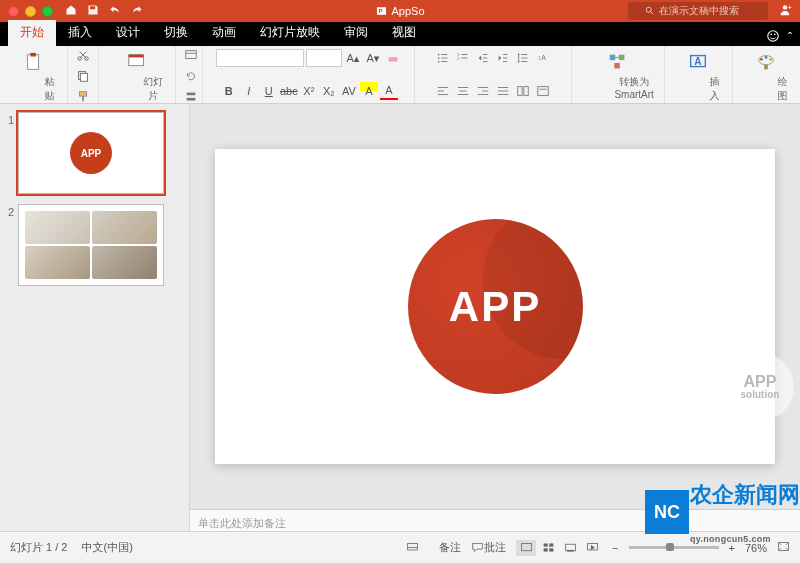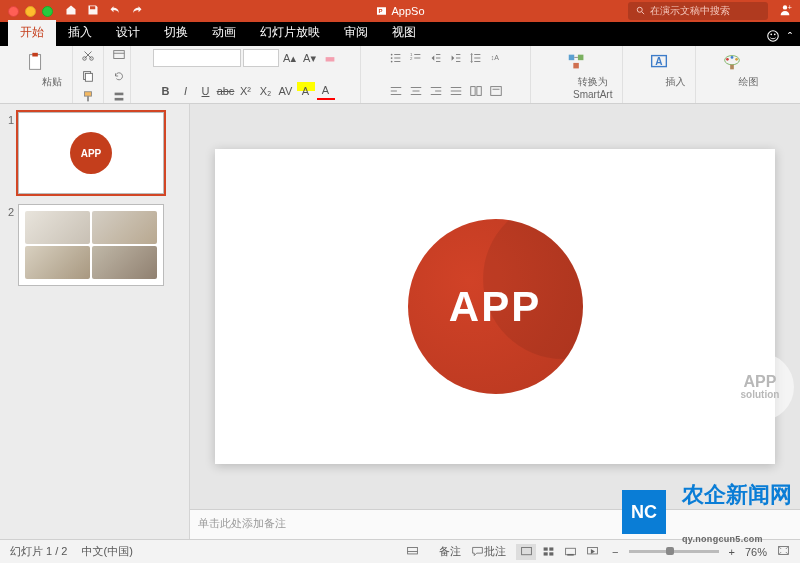--- a/index.html
+++ b/index.html
@@ -8,21 +8,21 @@
 .titlebar { height: 22px; background: #d24625; display: flex; align-items: center; padding: 0 8px; color: #fff; font-size: 11px; position: relative; }
 .traffic { display: flex; gap: 6px; }
 .traffic span { width: 11px; height: 11px; border-radius: 50%; display: block; }
 .tl-close { background: #ff5f56; border: 1px solid #e0443e; }
 .tl-min { background: #ffbd2e; border: 1px solid #dea123; }
 .tl-max { background: #27c93f; border: 1px solid #1aab29; }
 .qat { display: flex; gap: 10px; margin-left: 12px; align-items: center; }
 .qat svg { width: 12px; height: 12px; fill: #fff; opacity: 0.95; }
 .title-center { position: absolute; left: 50%; transform: translateX(-50%); display: flex; align-items: center; gap: 4px; }
 .title-center svg { width: 12px; height: 12px; fill: #fff; }
-.search-box { margin-left: auto; background: #b03a1f; border-radius: 3px; padding: 2px 8px; display: flex; align-items: center; gap: 4px; font-size: 10px; color: #f5c9be; width: 140px; }
+.search-box { margin-left: auto; background: #b03a1f; border-radius: 3px; padding: 2px 17px; display: flex; align-items: center; gap: 4px; font-size: 10px; color: #f5c9be; width: 140px; }
 .search-box svg { width: 10px; height: 10px; fill: #f5c9be; }
 .share-icon { margin-left: 10px; }
 
 .tabs { height: 24px; background: #000000; display: flex; align-items: flex-end; padding-left: 8px; position: relative; }
 .tab { padding: 4px 12px 5px; font-size: 12px; color: #fff; cursor: pointer; }
 .tab.active { background: #f3f3f3; color: #c43e1c; }
 .tabs-right { position: absolute; right: 8px; display: flex; align-items: center; gap: 8px; color: #fff; font-size: 12px; }
 .tabs-right svg { width: 14px; height: 14px; fill: #fff; }
 
 .ribbon { height: 58px; background: #f3f3f3; border-bottom: 1px solid #d0d0d0; display: flex; font-size: 10px; color: #555; }
@@ -50,27 +50,27 @@
 .canvas-area { flex: 1; display: flex; align-items: center; justify-content: center; padding: 20px; position: relative; }
 .slide { width: 560px; height: 315px; background: #fff; box-shadow: 0 2px 10px rgba(0,0,0,0.2); display: flex; align-items: center; justify-content: center; position: relative; }
 .big-logo { width: 175px; height: 175px; border-radius: 50%; background: radial-gradient(circle at 35% 35%, #d14227, #b83820); display: flex; align-items: center; justify-content: center; color: #fff; font-size: 42px; font-weight: bold; letter-spacing: 2px; position: relative; overflow: hidden; }
 .big-logo::before { content:""; position:absolute; width: 160px; height: 160px; border-radius:50%; background: rgba(0,0,0,0.08); right:-60px; top:-20px; }
 
 .watermark { position: absolute; right: 6px; bottom: 88px; width: 68px; height: 68px; border-radius: 50%; background: rgba(255,255,255,0.55); display: flex; flex-direction: column; align-items: center; justify-content: center; color: #b8b8b8; font-weight: bold; font-size: 16px; line-height: 1; }
 .watermark span:last-child { font-size: 10px; }
 
 .notes { height: 30px; background: #fafafa; border-top: 1px solid #d0d0d0; padding: 6px 8px; font-size: 11px; color: #999; }
 
-.bottom-branding { position: absolute; right: 0; bottom: 24px; height: 54px; display: flex; align-items: center; gap: 16px; padding-right: 8px; z-index: 5; }
+.bottom-branding { position: absolute; right: 0; bottom: 24px; height: 54px; display: flex; align-items: center; gap: 1px; z-index: 5; }
 .brand-logo { width: 44px; height: 44px; background: #0a7dd6; color: #fff; display: flex; align-items: center; justify-content: center; font-size: 18px; font-weight: bold; }
 .brand-text { display: flex; flex-direction: column; color: #0a7dd6; font-weight: bold; }
 .brand-text .cn { font-size: 22px; }
 .brand-text .py { font-size: 9px; color: #666; letter-spacing: 0.3px; margin-top: 24px; }
 
-.statusbar { position: absolute; bottom: 0; left: 0; right: 0; height: 24px; background: #f3f3f3; border-top: 1px solid #d0d0d0; display: flex; align-items: center; padding: 8px 10px; font-size: 11px; color: #555; }
+.statusbar { position: absolute; bottom: 0; left: 0; right: 0; height: 32px; background: #f3f3f3; border-top: 1px solid #d0d0d0; display: flex; align-items: center; padding: 8px 10px; font-size: 11px; color: #555; }
 .status-left { display: flex; gap: 14px; }
 .status-right { margin-left: auto; display: flex; align-items: center; gap: 10px; }
 .status-right svg { width: 13px; height: 13px; fill: #666; }
 .view-btns { display: flex; gap: 2px; }
 .view-btns span { width: 20px; height: 16px; display: flex; align-items: center; justify-content: center; }
 .zoom-slider { width: 90px; height: 3px; background: #bbb; position: relative; }
 .zoom-slider::after { content:""; position:absolute; left: 42%; top: -3px; width: 8px; height: 8px; background: #888; border-radius: 2px; }
 </style>
 </head>
 <body>
@@ -160,20 +160,29 @@
             <rect x="3" y="3" width="8" height="9" fill="none" stroke="#666"></rect>
             <rect x="5" y="5" width="8" height="9" fill="#fff" stroke="#666"></rect>
           </svg>
         </span>
       <span class="mini-btn">
           <svg viewBox="0 0 16 16">
             <rect x="4" y="2" width="8" height="5" fill="#f4b860" stroke="#888"></rect>
             <rect x="7" y="7" width="2" height="6" fill="#888"></rect>
           </svg>
         </span>
+    </div>
+  </div>
+  <div class="rgroup">
+    <div class="rbtn-lg">
+      <svg viewBox="0 0 24 24">
+          <rect x="3" y="4" width="16" height="12" fill="#fff" stroke="#888"></rect>
+          <rect x="3" y="4" width="16" height="3" fill="#c43e1c"></rect>
+        </svg>
+      <span class="rlabel">幻灯片</span>
     </div>
   </div>
   <div class="rgroup" style="flex-direction:row;gap:4px;padding-right:2px">
     <div style="display:flex;flex-direction:column;gap:3px">
       <span class="mini-btn">
           <svg viewBox="0 0 16 16">
             <rect x="2" y="3" width="12" height="9" fill="none" stroke="#777"></rect>
             <line x1="2" y1="6" x2="14" y2="6" stroke="#777"></line>
           </svg>
         </span>

